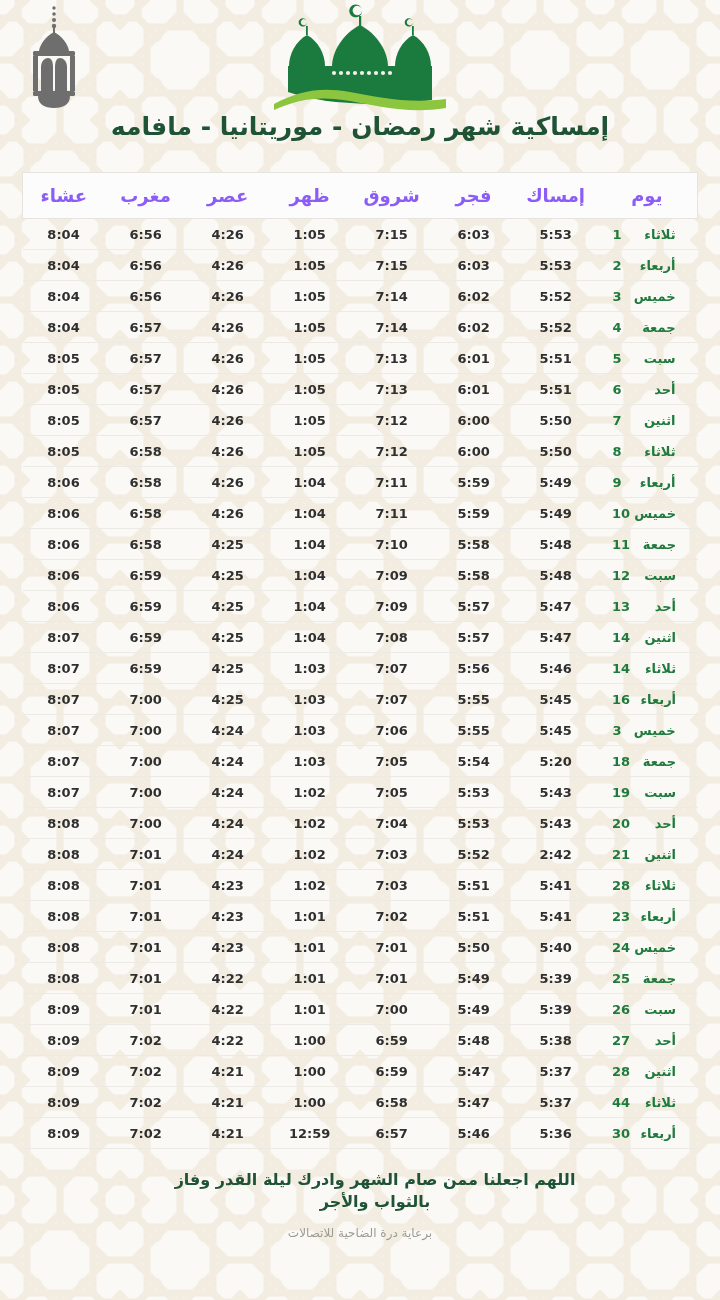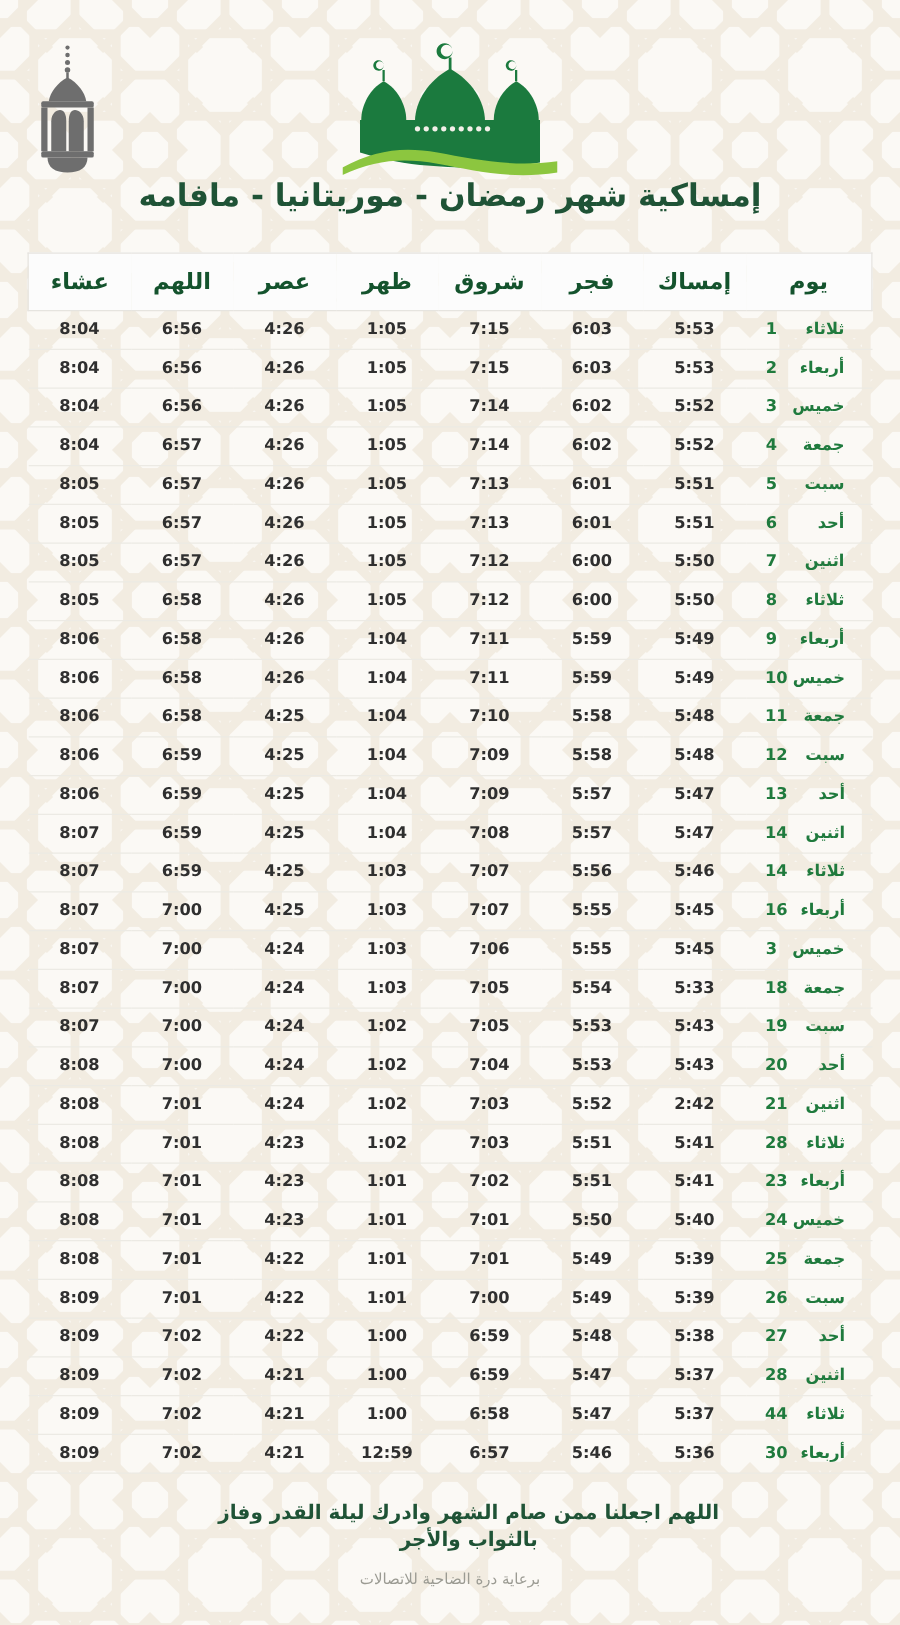--- a/index.html
+++ b/index.html
@@ -25,21 +25,20 @@
     pointer-events: none;
   }
 
   #page {
     position: relative;
     z-index: 1;
     width: 720px;
     height: 1300px;
     display: flex;
     flex-direction: column;
-    justify-content: center;
   }
 
   
   .header {
     position: relative;
     height: 172px;
     flex: 0 0 172px;
   }
 
   .lantern {
@@ -79,21 +78,21 @@
     border-collapse: collapse;
     direction: rtl;
     table-layout: fixed;
   }
 
   table.imsakiya thead th {
     background: #fcfcfc;
     border: 1px solid #e6e4df;
     font-size: 18px;
     font-weight: bold;
-    color: #14532d;
+    color: #8b5cf6;
     height: 46px;
     vertical-align: middle;
     text-align: center;
   }
   table.imsakiya thead th:not(:first-child) { border-right: none; }
   table.imsakiya thead th:not(:last-child)  { border-left: none; }
 
   table.imsakiya tbody td {
     height: 31px;
     font-size: 13px;
@@ -267,21 +266,21 @@
           <col class="c-t">
       </colgroup>
       <thead>
         <tr>
           <th>يوم</th>
           <th>إمساك</th>
           <th>فجر</th>
           <th>شروق</th>
           <th>ظهر</th>
           <th>عصر</th>
-          <th>اللهم</th>
+          <th>مغرب</th>
           <th>عشاء</th>
         </tr>
       </thead>
       <tbody id="timetable-body">
           <tr>
             <td class="day-cell"><span class="dayname">ثلاثاء</span><span class="daynum">1</span></td>
             <td>5:53</td>
             <td>6:03</td>
             <td>7:15</td>
             <td>1:05</td>
@@ -444,21 +443,21 @@
             <td>5:45</td>
             <td>5:55</td>
             <td>7:06</td>
             <td>1:03</td>
             <td>4:24</td>
             <td>7:00</td>
             <td>8:07</td>
           </tr>
           <tr>
             <td class="day-cell"><span class="dayname">جمعة</span><span class="daynum">18</span></td>
-            <td>5:33</td>
+            <td>5:20</td>
             <td>5:54</td>
             <td>7:05</td>
             <td>1:03</td>
             <td>4:24</td>
             <td>7:00</td>
             <td>8:07</td>
           </tr>
           <tr>
             <td class="day-cell"><span class="dayname">سبت</span><span class="daynum">19</span></td>
             <td>5:43</td>

